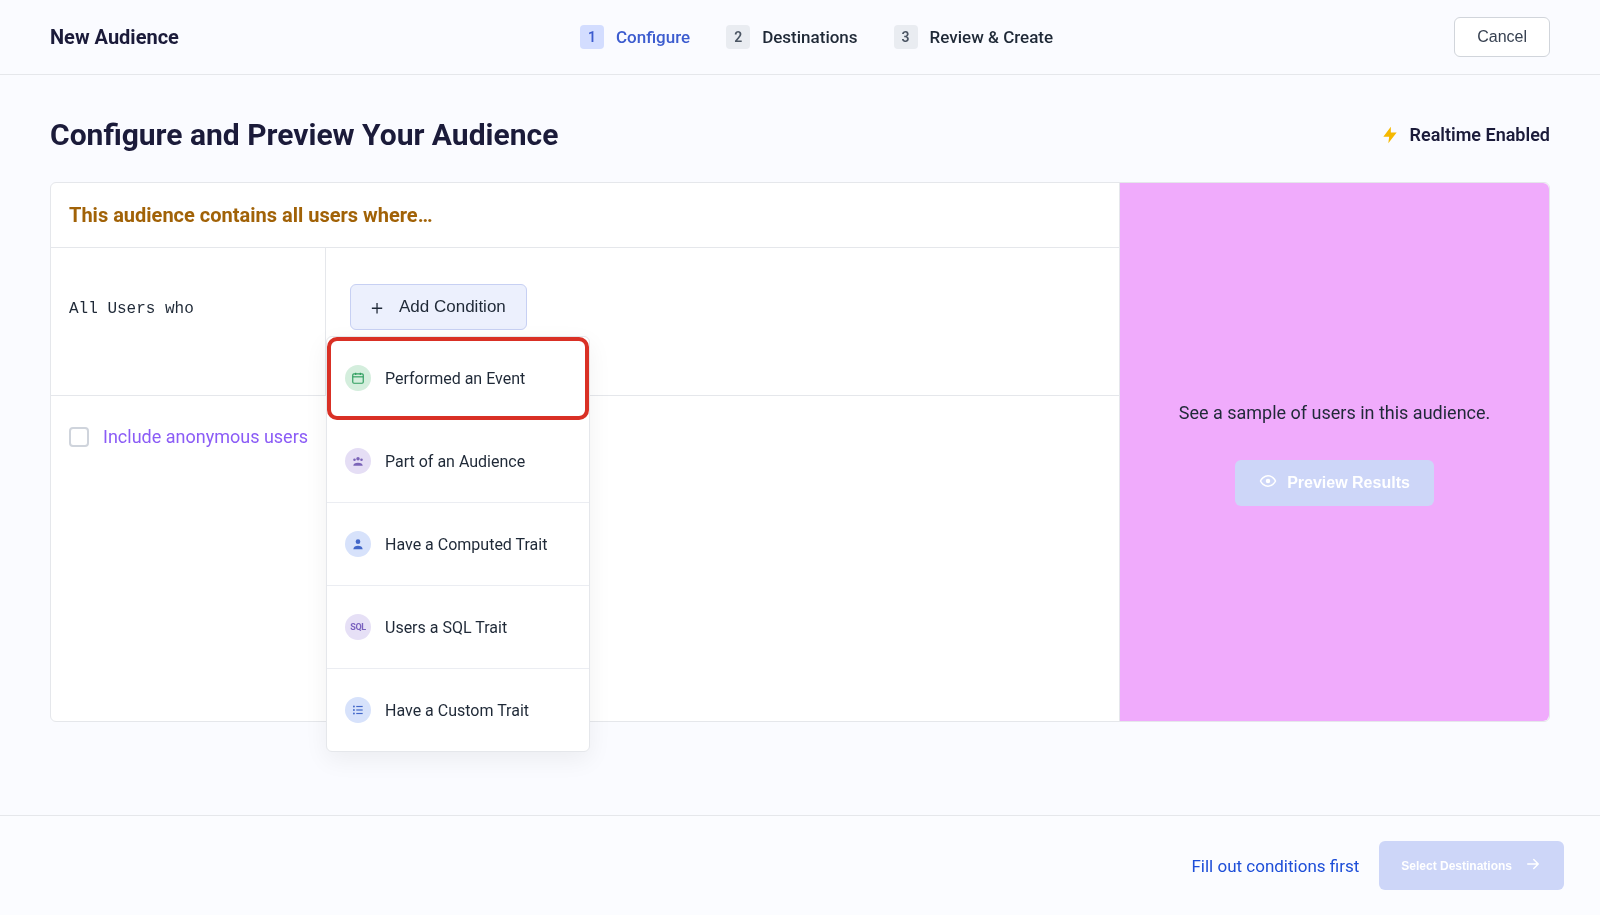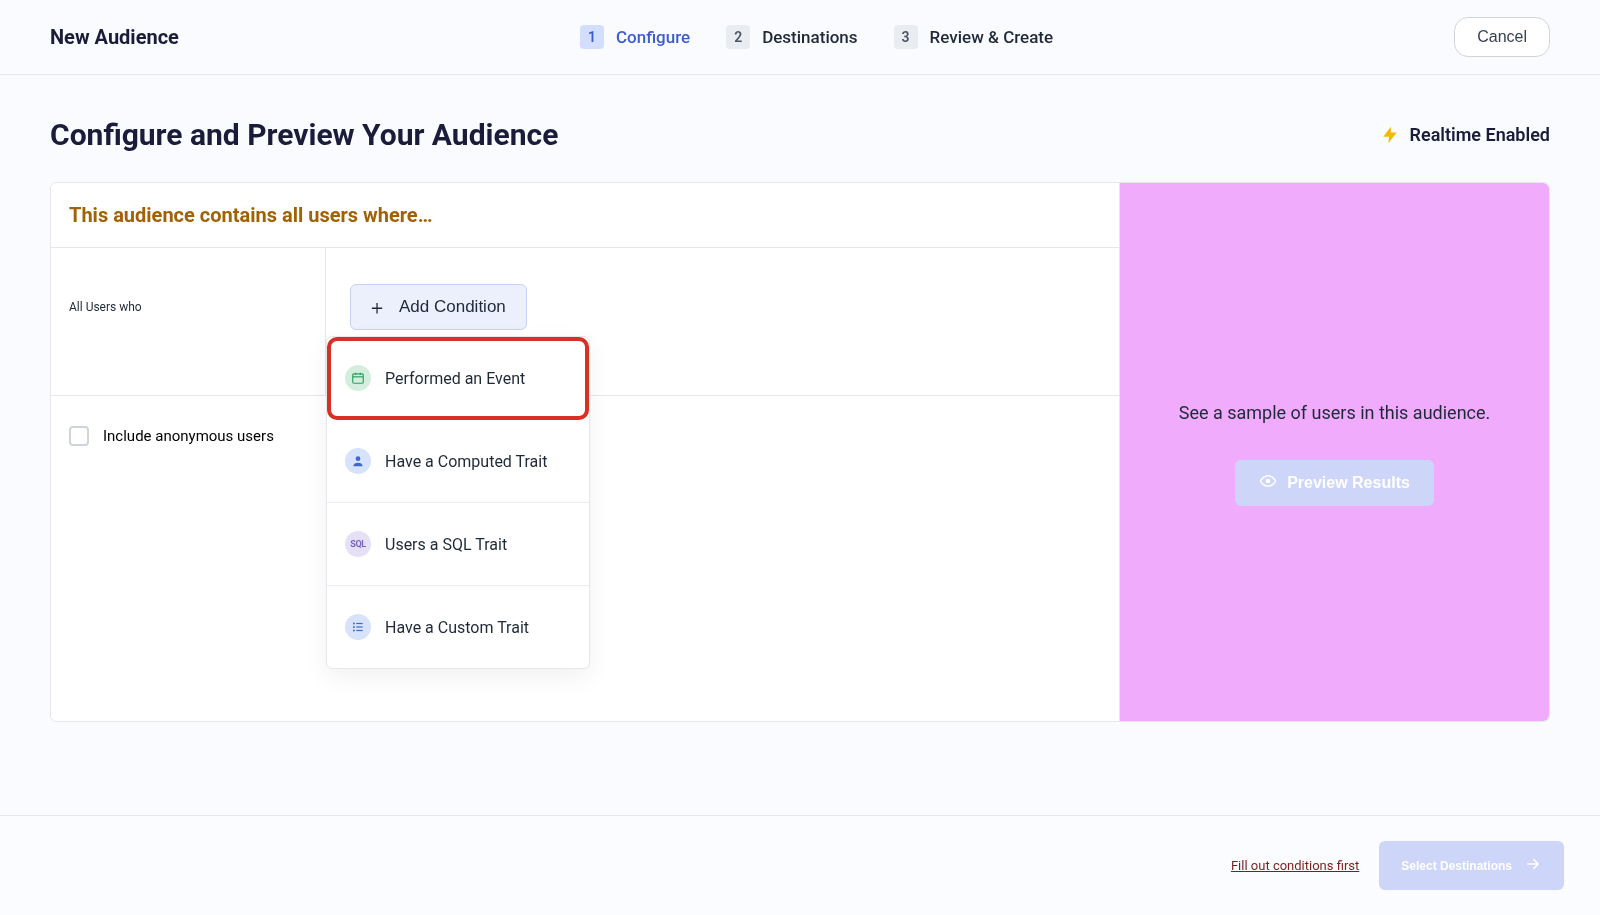--- a/index.html
+++ b/index.html
@@ -52,21 +52,21 @@
       background: #e9ecf1;
       color: #4b5563;
     }
     .step.active .step-num { background: #d3ddff; color: #3c5ccf; }
     .step.active .step-label { color: #3c5ccf; font-weight: 500; }
     .step-label { color: #1f2937; font-weight: 500; }
     
     .cancel-btn {
       background: white;
       border: 1px solid #d1d5db;
-      border-radius: 14px;
+      border-radius: 6px;
       padding: 10px 22px;
       font-size: 16px;
       color: #374151;
       cursor: pointer;
     }
     
     
     .page-heading-row {
       display: flex;
       justify-content: space-between;
@@ -129,23 +129,24 @@
     .conditions-row {
       display: flex;
       padding: 0;
       border-bottom: 1px solid #e5e7eb;
       min-height: 148px;
       position: relative;
     }
     .conditions-prefix {
       width: 275px;
       padding: 52px 18px;
-      font-size: 12px;
+      font-size: 16px;
       color: #1f2937;
       border-right: 1px solid #e5e7eb;
+      font-family: Liberation Mono, monospace;
     }
     .conditions-buttons {
       padding: 36px 24px;
       position: relative;
     }
     .add-condition-btn {
       display: inline-flex;
       align-items: center;
       gap: 12px;
       background: #ecf0fd;
@@ -167,22 +168,22 @@
     }
     .checkbox {
       width: 20px;
       height: 20px;
       border: 2px solid #cfd4dc;
       border-radius: 4px;
       background: white;
       cursor: pointer;
     }
     .anon-label {
-      font-size: 15px;
-      color: #000000;
+      font-size: 18px;
+      color: #8b5cf6;
     }
     
     .sidebar-text {
       font-size: 18px;
       color: #1f2937;
       line-height: 1.7;
       margin-bottom: 32px;
     }
     .preview-btn {
       display: inline-flex;
@@ -251,23 +252,22 @@
       height: 100px;
       border-top: 1px solid #e5e7eb;
       background: #fbfcff;
       display: flex;
       justify-content: flex-end;
       align-items: center;
       gap: 20px;
       padding: 0 36px;
     }
     .footer-text {
-      font-size: 13px;
-      color: #7f1d1d;
-      text-decoration: underline;
+      font-size: 17px;
+      color: #1d4ed8;
     }
     .select-dest-btn {
       display: inline-flex;
       align-items: center;
       gap: 12px;
       background: #cdd6f8;
       color: #fff;
       border: none;
       border-radius: 6px;
       padding: 14px 22px;
@@ -326,20 +326,31 @@
           <div class="dropdown-item highlighted">
             <span class="di-icon green">
               <svg viewBox="0 0 24 24" width="14" height="14">
                   <rect x="3" y="5" width="18" height="16" rx="2" fill="none" stroke="#2f9e5f" stroke-width="2"></rect>
                   <line x1="3" y1="10" x2="21" y2="10" stroke="#2f9e5f" stroke-width="2"></line>
                   <line x1="8" y1="3" x2="8" y2="7" stroke="#2f9e5f" stroke-width="2"></line>
                   <line x1="16" y1="3" x2="16" y2="7" stroke="#2f9e5f" stroke-width="2"></line>
                 </svg>
             </span>
             <span>Performed an Event</span>
+          </div>
+          <div class="dropdown-item">
+            <span class="di-icon purple">
+              <svg viewBox="0 0 24 24" width="14" height="14">
+                  <circle cx="12" cy="8" r="3" fill="#7b64b8"></circle>
+                  <circle cx="6" cy="10" r="2.2" fill="#7b64b8"></circle>
+                  <circle cx="18" cy="10" r="2.2" fill="#7b64b8"></circle>
+                  <path d="M4 20c0-3 3-5 8-5s8 2 8 5" fill="#7b64b8"></path>
+                </svg>
+            </span>
+            <span>Part of an Audience</span>
           </div>
           <div class="dropdown-item">
             <span class="di-icon blue">
               <svg viewBox="0 0 24 24" width="14" height="14">
                   <circle cx="12" cy="8" r="4" fill="#4267c9"></circle>
                   <path d="M4 21c0-4 4-6 8-6s8 2 8 6" fill="#4267c9"></path>
                 </svg>
             </span>
             <span>Have a Computed Trait</span>
           </div>

